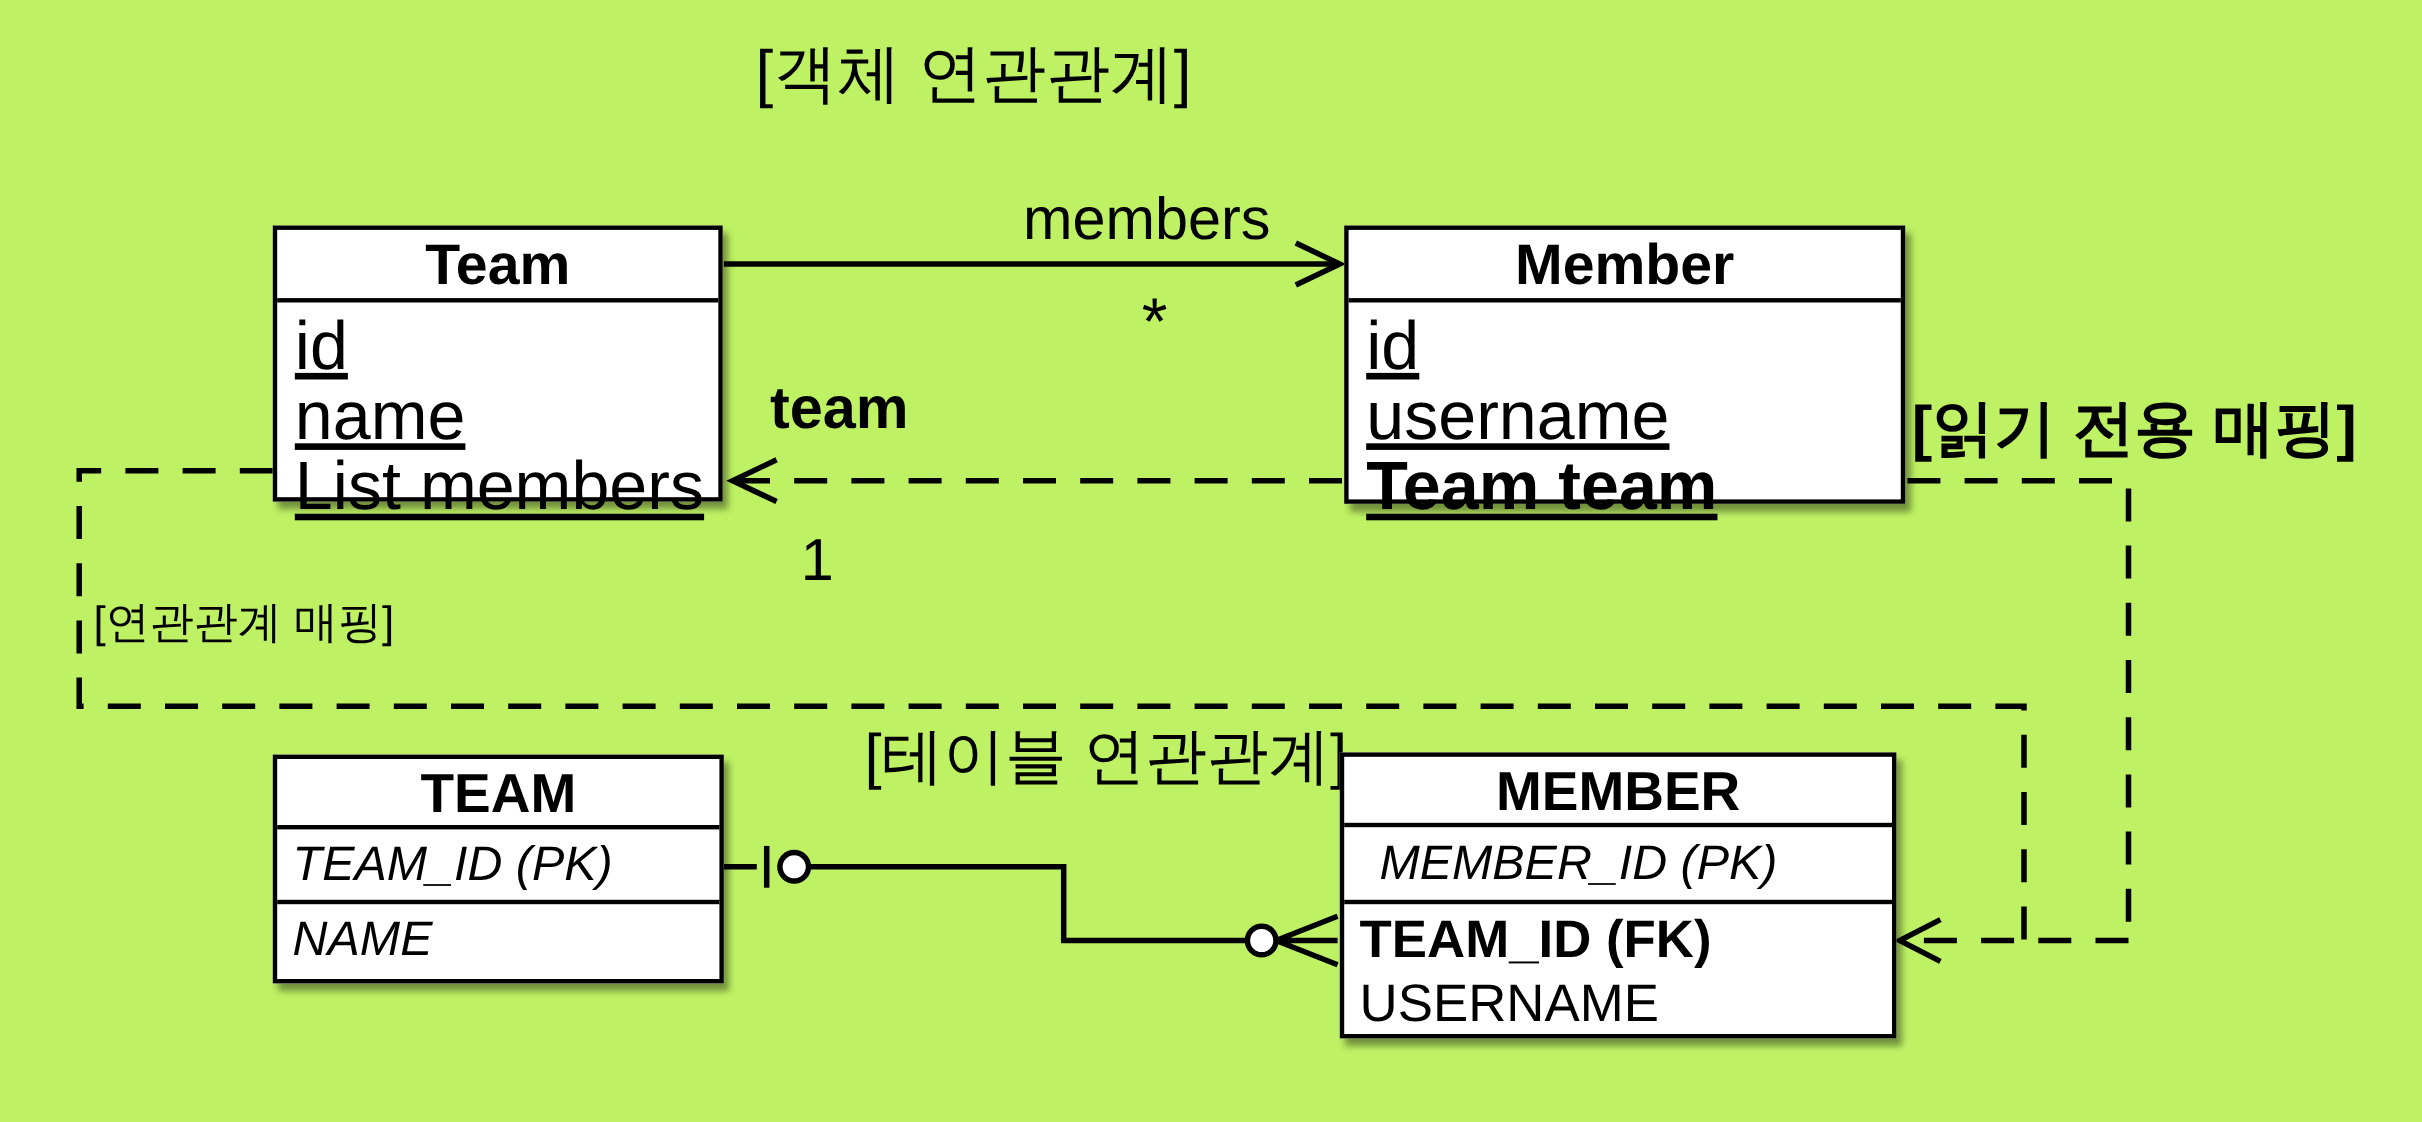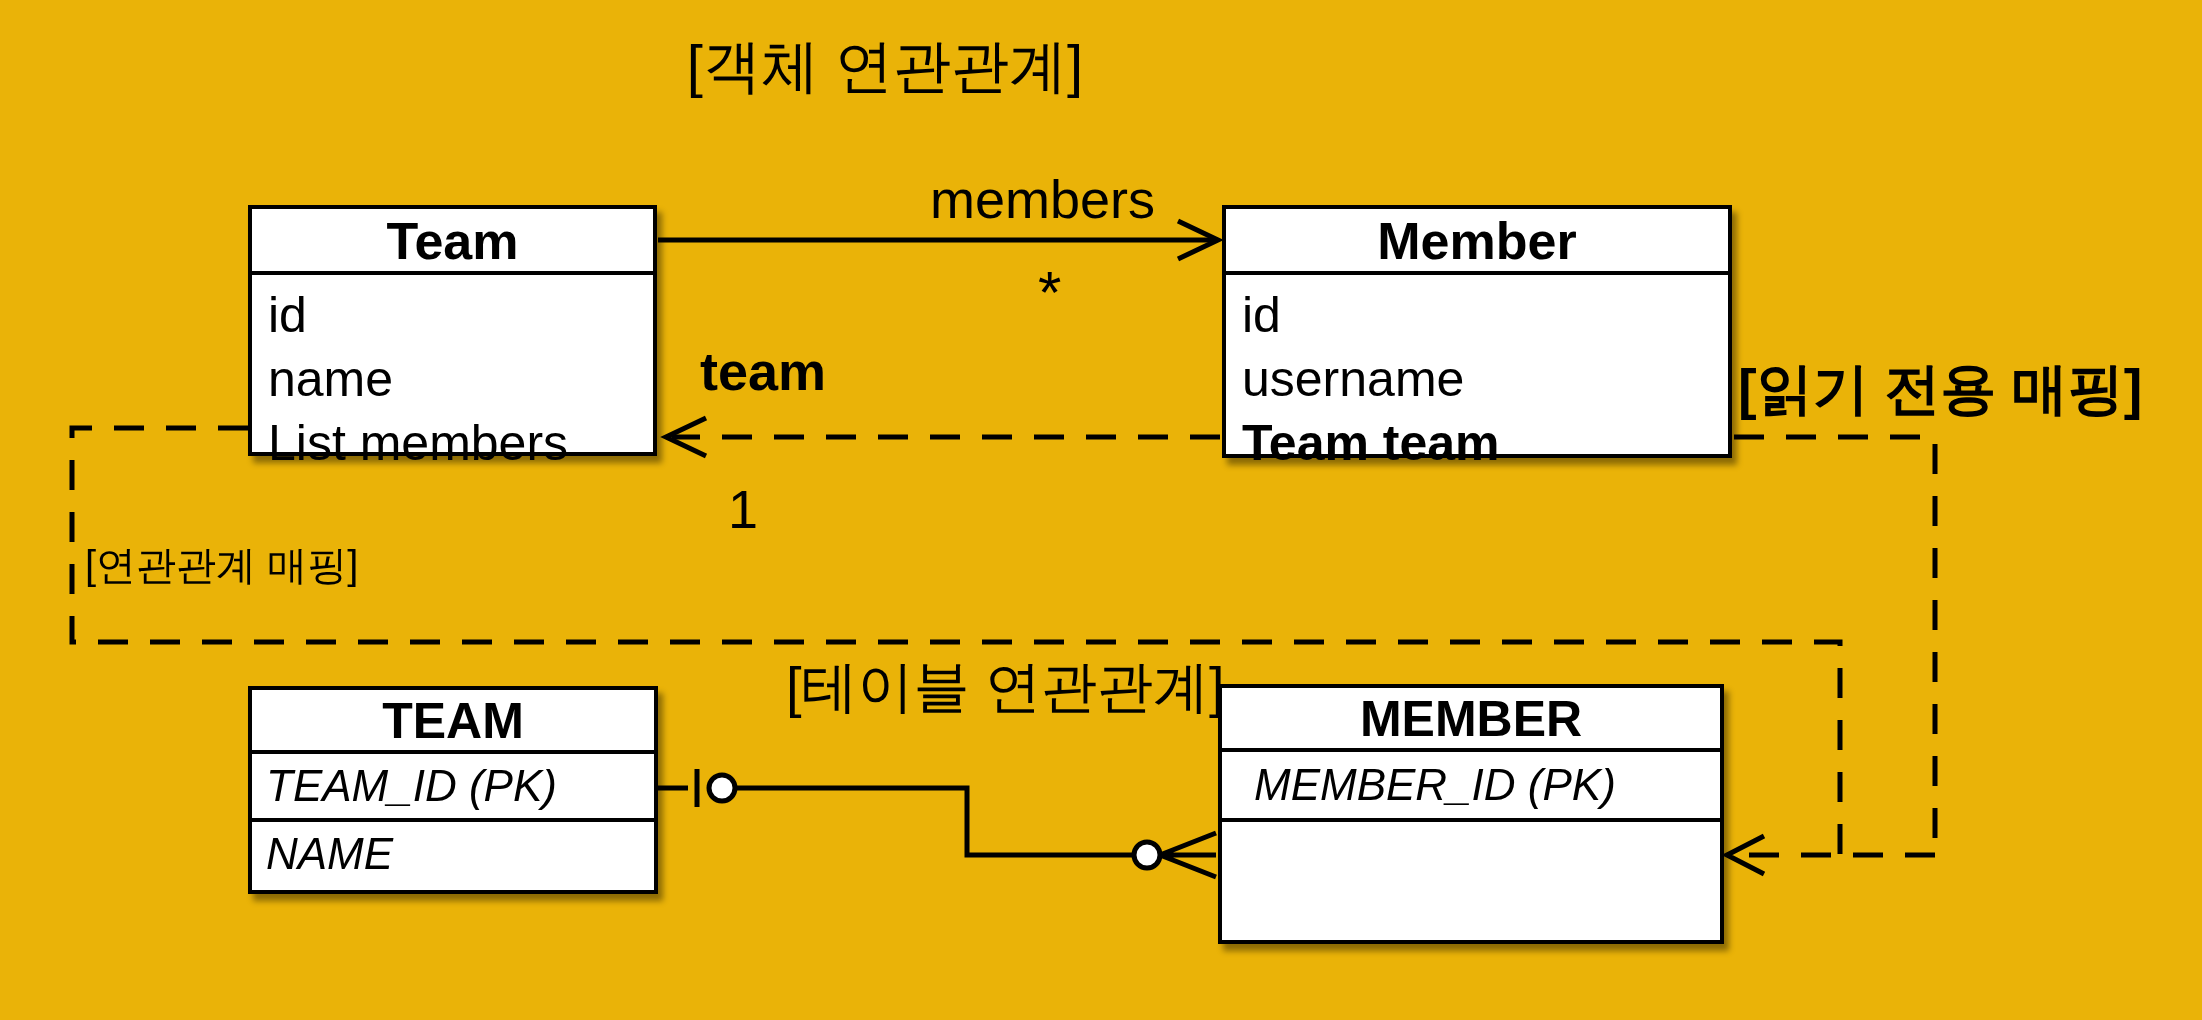--- a/index.html
+++ b/index.html
@@ -1,20 +1,20 @@
 <!DOCTYPE html>
 <html><head>
 <meta charset="utf-8">
 <style>
   html, body { margin: 0; padding: 0; background: #ffffff; }
   .canvas {
     position: relative;
     width: 2202px;
     height: 1020px;
-    background: #eab308;
+    background: #bef264;
     font-family: "Liberation Sans", "DejaVu Sans", sans-serif;
     color: #000000;
     overflow: hidden;
   }
   svg.connectors {
     position: absolute;
     left: 0; top: 0;
     width: 2202px; height: 1020px;
   }
   .lbl {
@@ -40,21 +40,21 @@
   }
   .dbox .hdr {
     border-bottom: 4px solid #000000;
     font-weight: bold;
     text-align: center;
     box-sizing: border-box;
   }
   .class-team   { left: 248px;  top: 205px; width: 409px; height: 251px; }
   .class-member { left: 1222px; top: 205px; width: 510px; height: 253px; }
   .class-box .hdr { height: 66px; line-height: 64px; font-size: 52px; }
-  .class-box .body { padding: 8px 0 0 16px; font-size: 50px; line-height: 64px; }
+  .class-box .body { padding: 8px 0 0 16px; font-size: 62px; line-height: 64px; text-decoration: underline; }
 
   .table-team   { left: 248px;  top: 686px; width: 410px; height: 208px; }
   .table-member { left: 1218px; top: 684px; width: 506px; height: 260px; }
   .table-box .hdr { height: 64px; line-height: 62px; font-size: 50px; }
   .table-box .row { padding-left: 14px; font-size: 44px; box-sizing: border-box; font-style: italic; }
   .table-team .row-1 { height: 68px; line-height: 64px; border-bottom: 4px solid #000000; }
   .table-team .row-2 { height: 68px; line-height: 64px; }
   .table-member .row-1 { height: 70px; line-height: 66px; border-bottom: 4px solid #000000; padding-left: 32px; }
   .table-member .compartment { padding: 4px 0 0 14px; font-size: 48px; line-height: 58px; }
 
@@ -118,15 +118,19 @@
 
   <div class="dbox table-box table-team">
     <div class="hdr">TEAM</div>
     <div class="row row-1">TEAM_ID (PK)</div>
     <div class="row row-2">NAME</div>
   </div>
 
   <div class="dbox table-box table-member">
     <div class="hdr">MEMBER</div>
     <div class="row row-1">MEMBER_ID (PK)</div>
+    <div class="compartment">
+      <div class="bold">TEAM_ID (FK)</div>
+      <div>USERNAME</div>
+    </div>
   </div>
 
 </div>
 
 </body></html>

